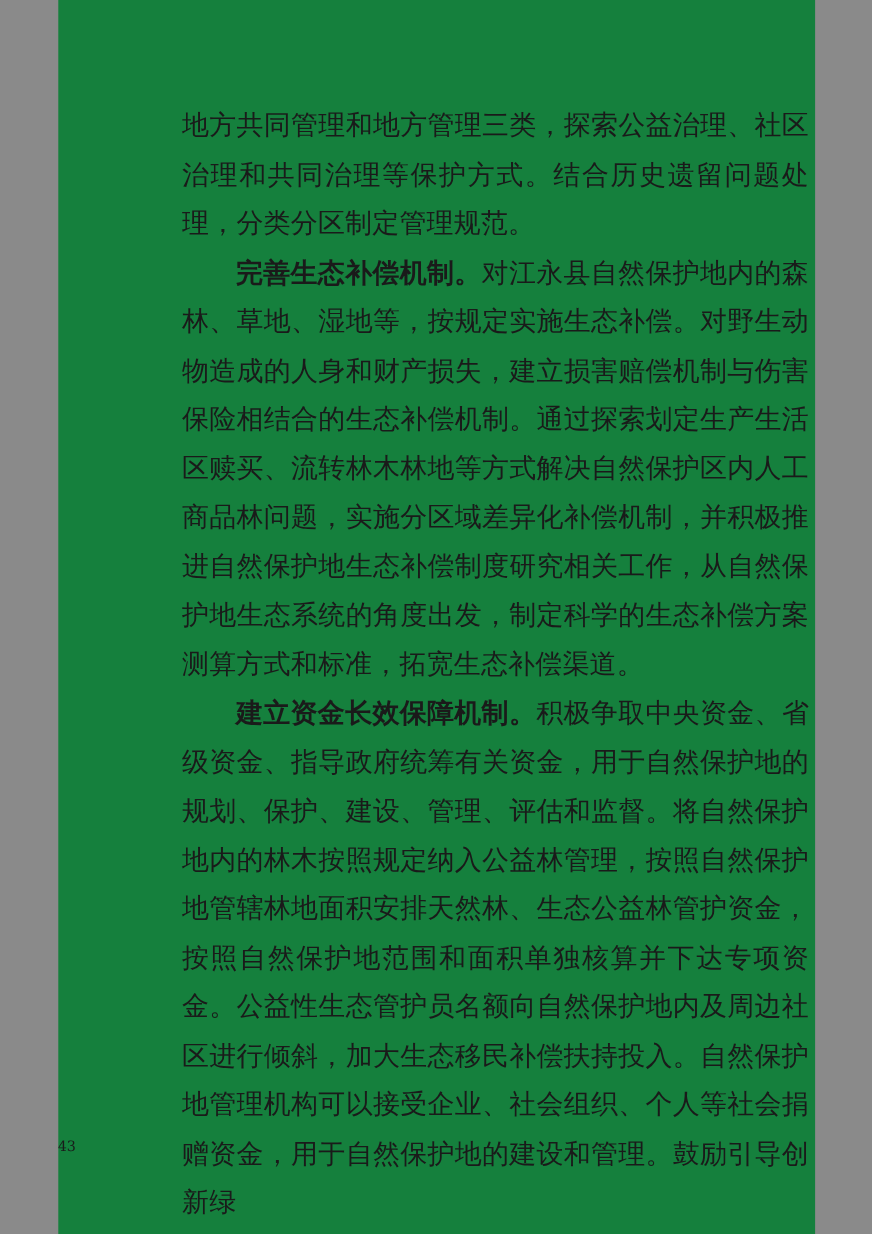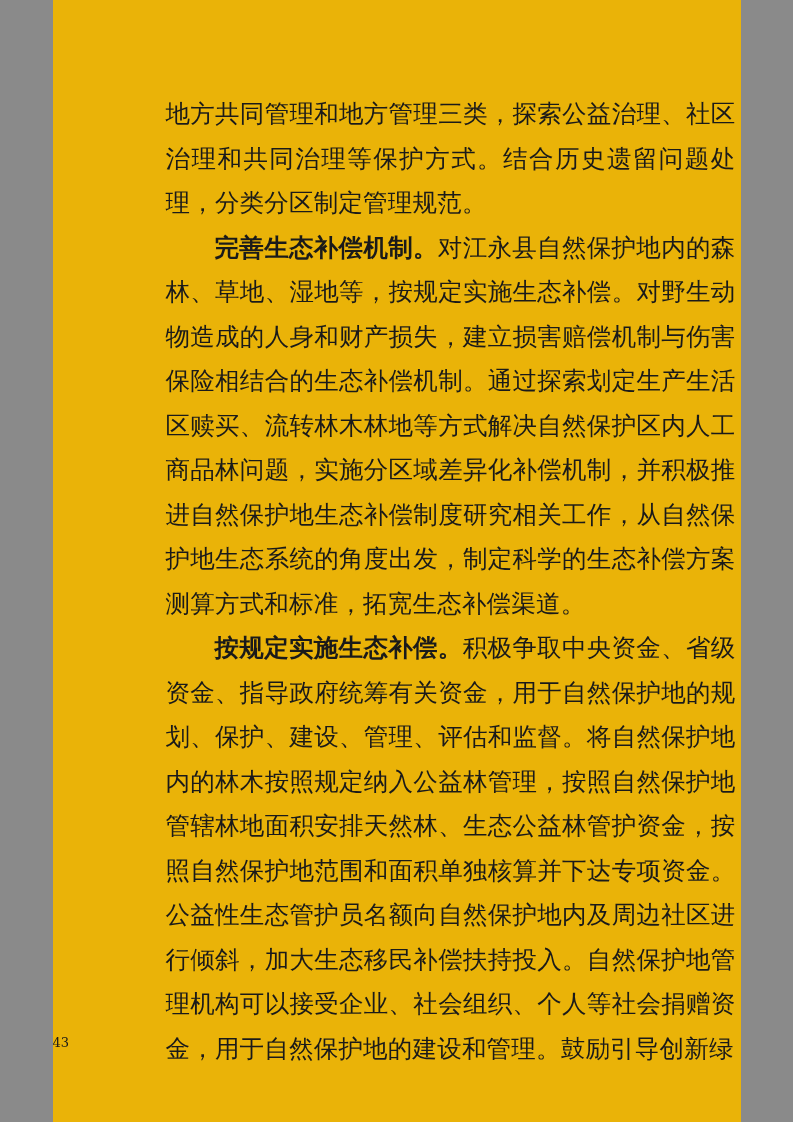--- a/index.html
+++ b/index.html
@@ -4,21 +4,21 @@
 <style>
   html, body {
     margin: 0;
     padding: 0;
     background: #8a8a8a;
   }
   .page {
     position: relative;
     width: 688px;
     height: 1122px;
-    background: #eab308;
+    background: #15803d;
     margin: 0 auto;
     overflow: hidden;
     box-sizing: border-box;
   }
   .content {
     position: absolute;
     left: 113px;
     top: 92px;
     width: 570px;
   }
@@ -56,19 +56,19 @@
 
     <p class="para">
       <span>地方共同管理和地方管理三类，探索公益治理、社区治理和共同治理等保护方式。结合历史遗留问题处理，分类分区制定管理规范。</span>
     </p>
 
     <p class="para indent">
       <span class="lead">完善生态补偿机制。</span><span>对江永县自然保护地内的森林、草地、湿地等，按规定实施生态补偿。对野生动物造成的人身和财产损失，建立损害赔偿机制与伤害保险相结合的生态补偿机制。通过探索划定生产生活区赎买、流转林木林地等方式解决自然保护区内人工商品林问题，实施分区域差异化补偿机制，并积极推进自然保护地生态补偿制度研究相关工作，从自然保护地生态系统的角度出发，制定科学的生态补偿方案测算方式和标准，拓宽生态补偿渠道。</span>
     </p>
 
     <p class="para indent">
-      <span class="lead">按规定实施生态补偿。</span><span>积极争取中央资金、省级资金、指导政府统筹有关资金，用于自然保护地的规划、保护、建设、管理、评估和监督。将自然保护地内的林木按照规定纳入公益林管理，按照自然保护地管辖林地面积安排天然林、生态公益林管护资金，按照自然保护地范围和面积单独核算并下达专项资金。公益性生态管护员名额向自然保护地内及周边社区进行倾斜，加大生态移民补偿扶持投入。自然保护地管理机构可以接受企业、社会组织、个人等社会捐赠资金，用于自然保护地的建设和管理。鼓励引导创新绿</span>
+      <span class="lead">建立资金长效保障机制。</span><span>积极争取中央资金、省级资金、指导政府统筹有关资金，用于自然保护地的规划、保护、建设、管理、评估和监督。将自然保护地内的林木按照规定纳入公益林管理，按照自然保护地管辖林地面积安排天然林、生态公益林管护资金，按照自然保护地范围和面积单独核算并下达专项资金。公益性生态管护员名额向自然保护地内及周边社区进行倾斜，加大生态移民补偿扶持投入。自然保护地管理机构可以接受企业、社会组织、个人等社会捐赠资金，用于自然保护地的建设和管理。鼓励引导创新绿</span>
     </p>
 
   </div>
 
   <div class="page-number">43</div>
 </div>
 
 </body></html>

